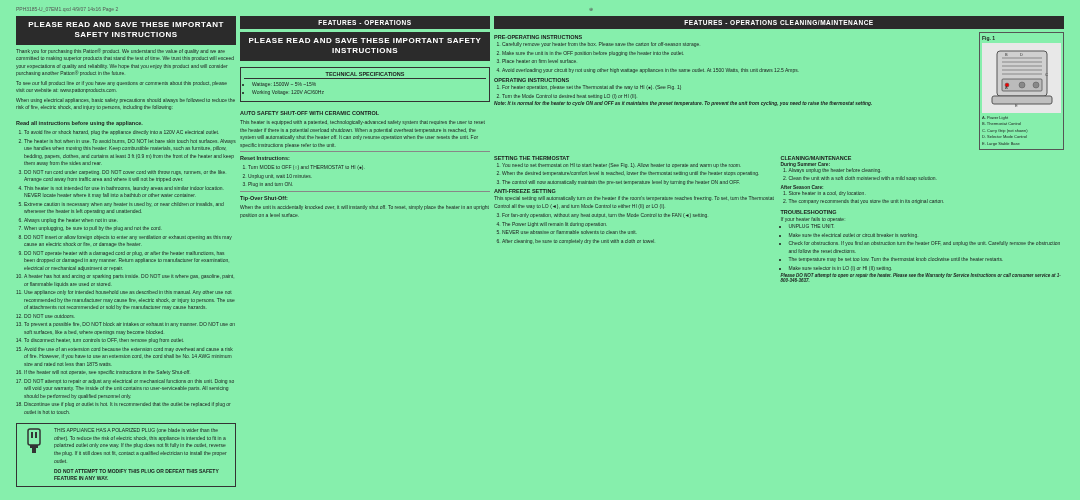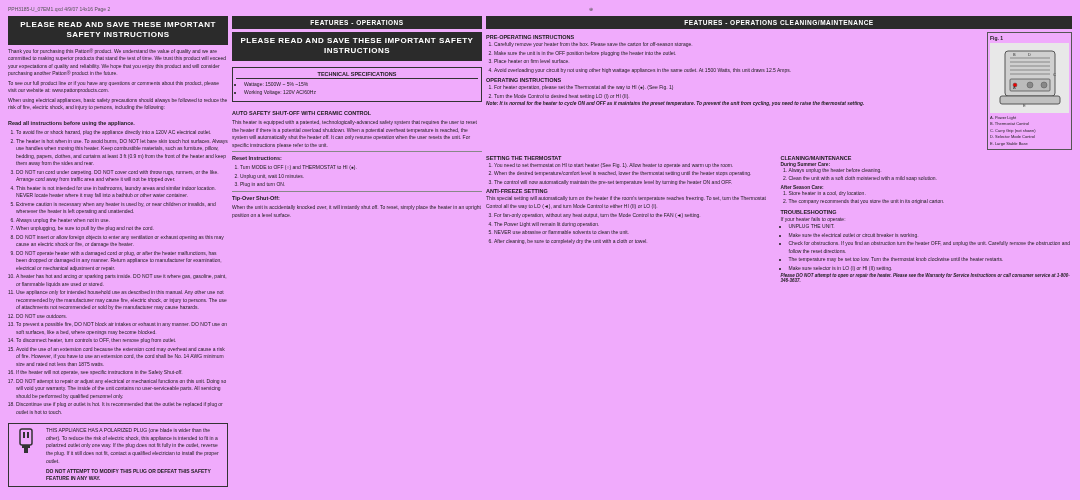--- a/index.html
+++ b/index.html
@@ -11,22 +11,22 @@
       font-size: 5.5px;
       color: #1a1a1a;
       overflow: hidden;
     }
 
     .page {
       width: 1080px;
       height: 500px;
       display: flex;
       flex-direction: column;
-      padding: 6px 8px;
-      background: #f0abfc;
+      padding: 6px 16px;
+      background: #86efac;
     }
 
     
     .top-bar {
       display: flex;
       justify-content: space-between;
       align-items: center;
       margin-bottom: 4px;
     }
     .page-num {

